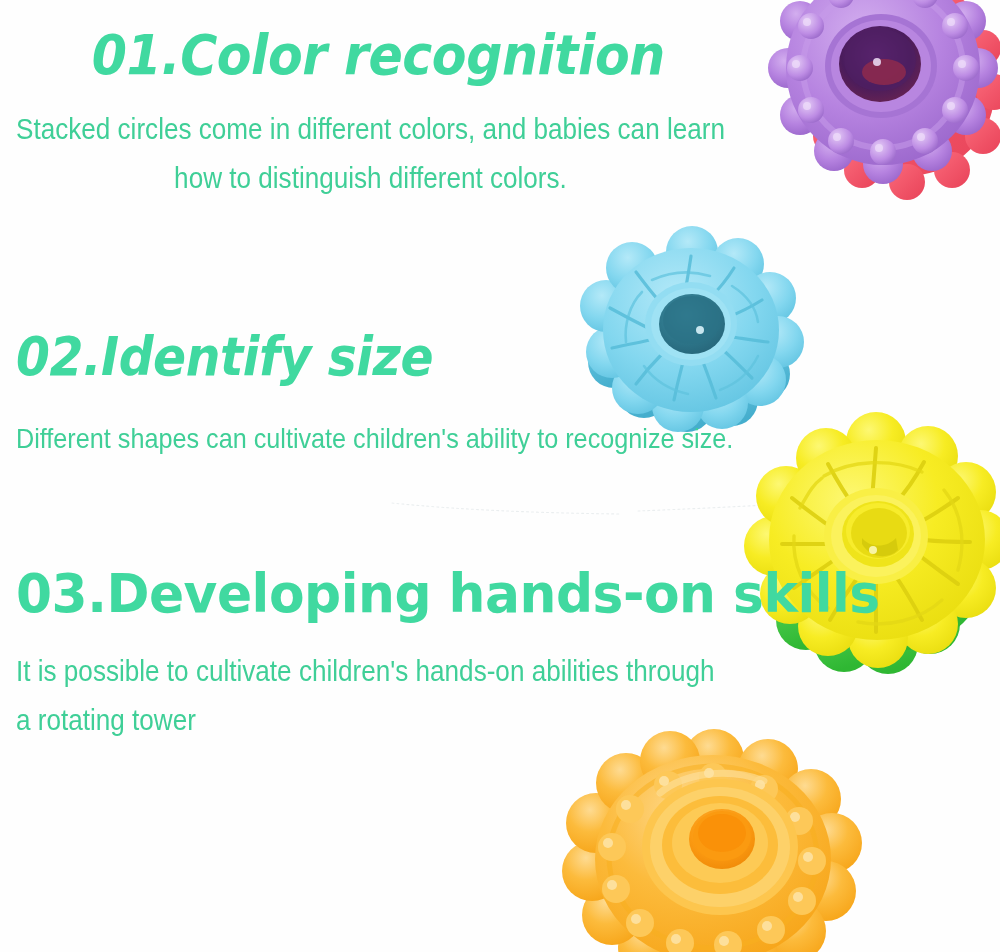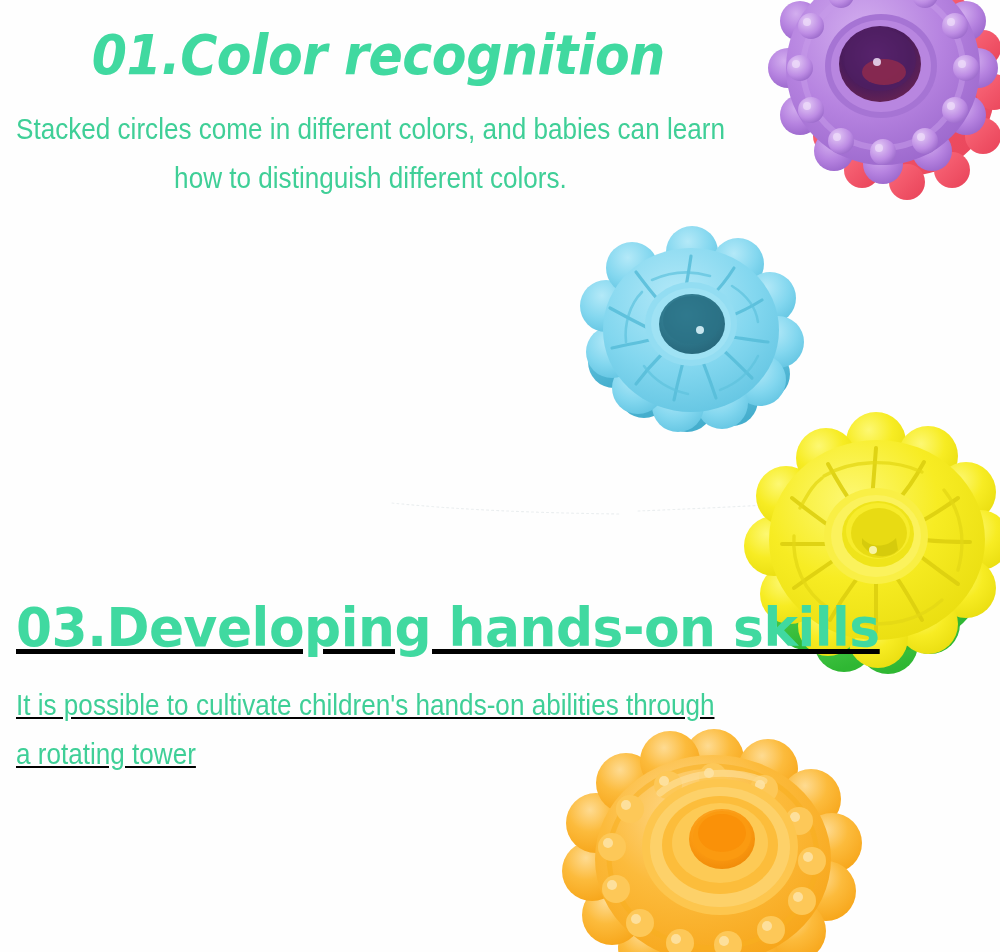--- a/index.html
+++ b/index.html
@@ -63,21 +63,21 @@
 
   
   #section-1 { top: 28px; text-align: center; }
   #section-1 .sec-heading { font-size: 55px; }
   #section-1 .sec-body { font-size: 29px; margin-top: 22px; }
 
   #section-2 { top: 330px; }
   #section-2 .sec-heading { font-size: 53px; }
   #section-2 .sec-body { font-size: 28px; margin-top: 32px; }
 
-  #section-3 { top: 601px; text-decoration: underline; }
+  #section-3 { top: 567px; }
   #section-3 .sec-heading { font-size: 54px; }
   #section-3 .sec-body { font-size: 29px; margin-top: 26px; }
 
   
   #ghost-artifact {
     position: absolute;
     left: 390px;
     top: 500px;
     width: 420px;
     height: 18px;
@@ -453,20 +453,24 @@
   </div>
 
   <div class="text-layer">
 
     <div class="section" id="section-1">
       <div class="sec-heading italic">01.Color recognition</div>
       <div class="sec-body">Stacked circles come in different colors, and babies can learn
 how to distinguish different colors.</div>
     </div>
 
+    <div class="section" id="section-2">
+      <div class="sec-heading italic">02.Identify size</div>
+      <div class="sec-body">Different shapes can cultivate children's ability to recognize size.</div>
+    </div>
 
     <div class="section" id="section-3">
       <div class="sec-heading upright">03.Developing hands-on skills</div>
       <div class="sec-body">It is possible to cultivate children's hands-on abilities through
 a rotating tower</div>
     </div>
 
   </div>
 </div>
 

